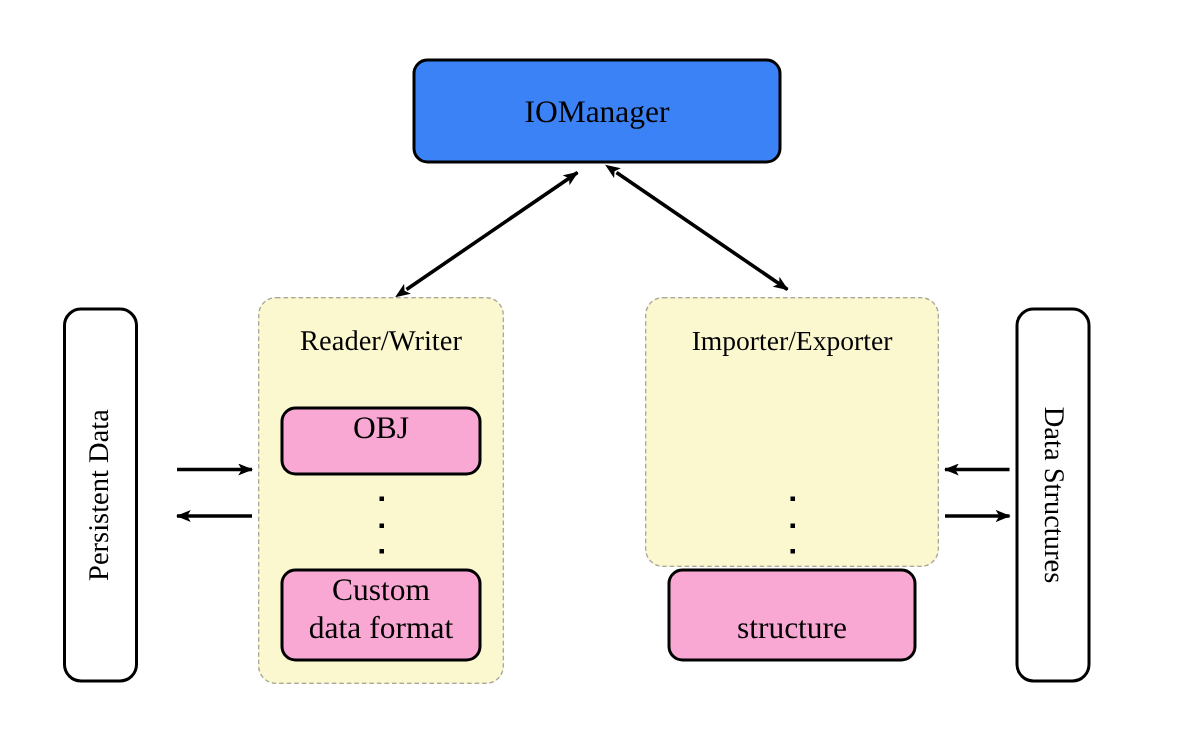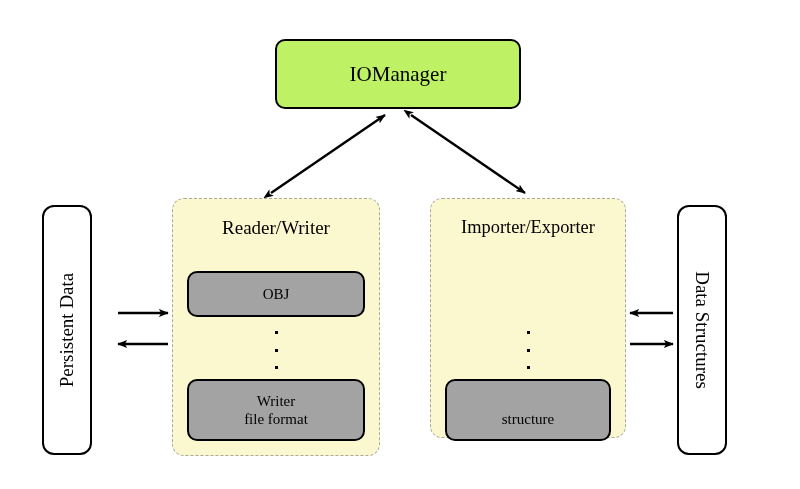--- a/index.html
+++ b/index.html
@@ -17,21 +17,21 @@
     height: 489px;
     background: #ffffff;
     overflow: hidden;
   }
   
   .node {
     position: absolute;
     box-sizing: border-box;
     border: 2.2px solid #000000;
     border-radius: 10px;
-    background: #bef264;
+    background: #3b82f6;
     display: flex;
     align-items: center;
     justify-content: center;
     text-align: center;
     line-height: 1.15;
   }
   #io-manager {
     left: 275px;
     top: 39px;
     width: 246px;
@@ -75,29 +75,29 @@
   .panel {
     position: absolute;
     box-sizing: border-box;
     border: 1.6px dashed #a8a8a0;
     border-radius: 12px;
     background: #fbf8d0;
   }
   #panel-readerwriter {
     left: 172px;
     top: 198px;
-    width: 208px;
+    width: 164px;
     height: 258px;
     text-decoration: underline;
   }
   #panel-importerexporter {
     left: 430px;
     top: 198px;
     width: 196px;
-    height: 240px;
+    height: 180px;
     padding-left: 28px;
   }
   .panel-title {
     position: absolute;
     left: 0;
     right: 0;
     top: 18px;
     text-align: center;
     font-size: 19px;
     white-space: nowrap;
@@ -106,26 +106,26 @@
     font-size: 18.4px;
   }
   
   .item {
     position: absolute;
     left: 14px;
     right: 14px;
     box-sizing: border-box;
     border: 2.4px solid #000000;
     border-radius: 10px;
-    background: #a3a3a3;
-    display: flex;
-    align-items: center;
+    background: #f9a8d4;
+    display: flex;
+    align-items: flex-start;
     justify-content: center;
     text-align: center;
-    font-size: 15px;
+    font-size: 21px;
     line-height: 1.2;
   }
   .item.top {
     top: 72px;
     height: 46px;
   }
   .item.bottom {
     top: 180px;
     height: 62px;
   }
@@ -217,22 +217,22 @@
     </div>
 
     <div class="ellipsis">
       <span></span>
       <span></span>
       <span></span>
     </div>
 
     <div class="item bottom">
       <span>
-        <span>Writer</span><br>
-        <span>file format</span>
+        <span>Custom</span><br>
+        <span>data format</span>
       </span>
     </div>
   </div>
 
   <div id="panel-importerexporter" class="panel">
     <div class="panel-title tight">Importer/Exporter</div>
 
 
     <div class="ellipsis">
       <span></span>

